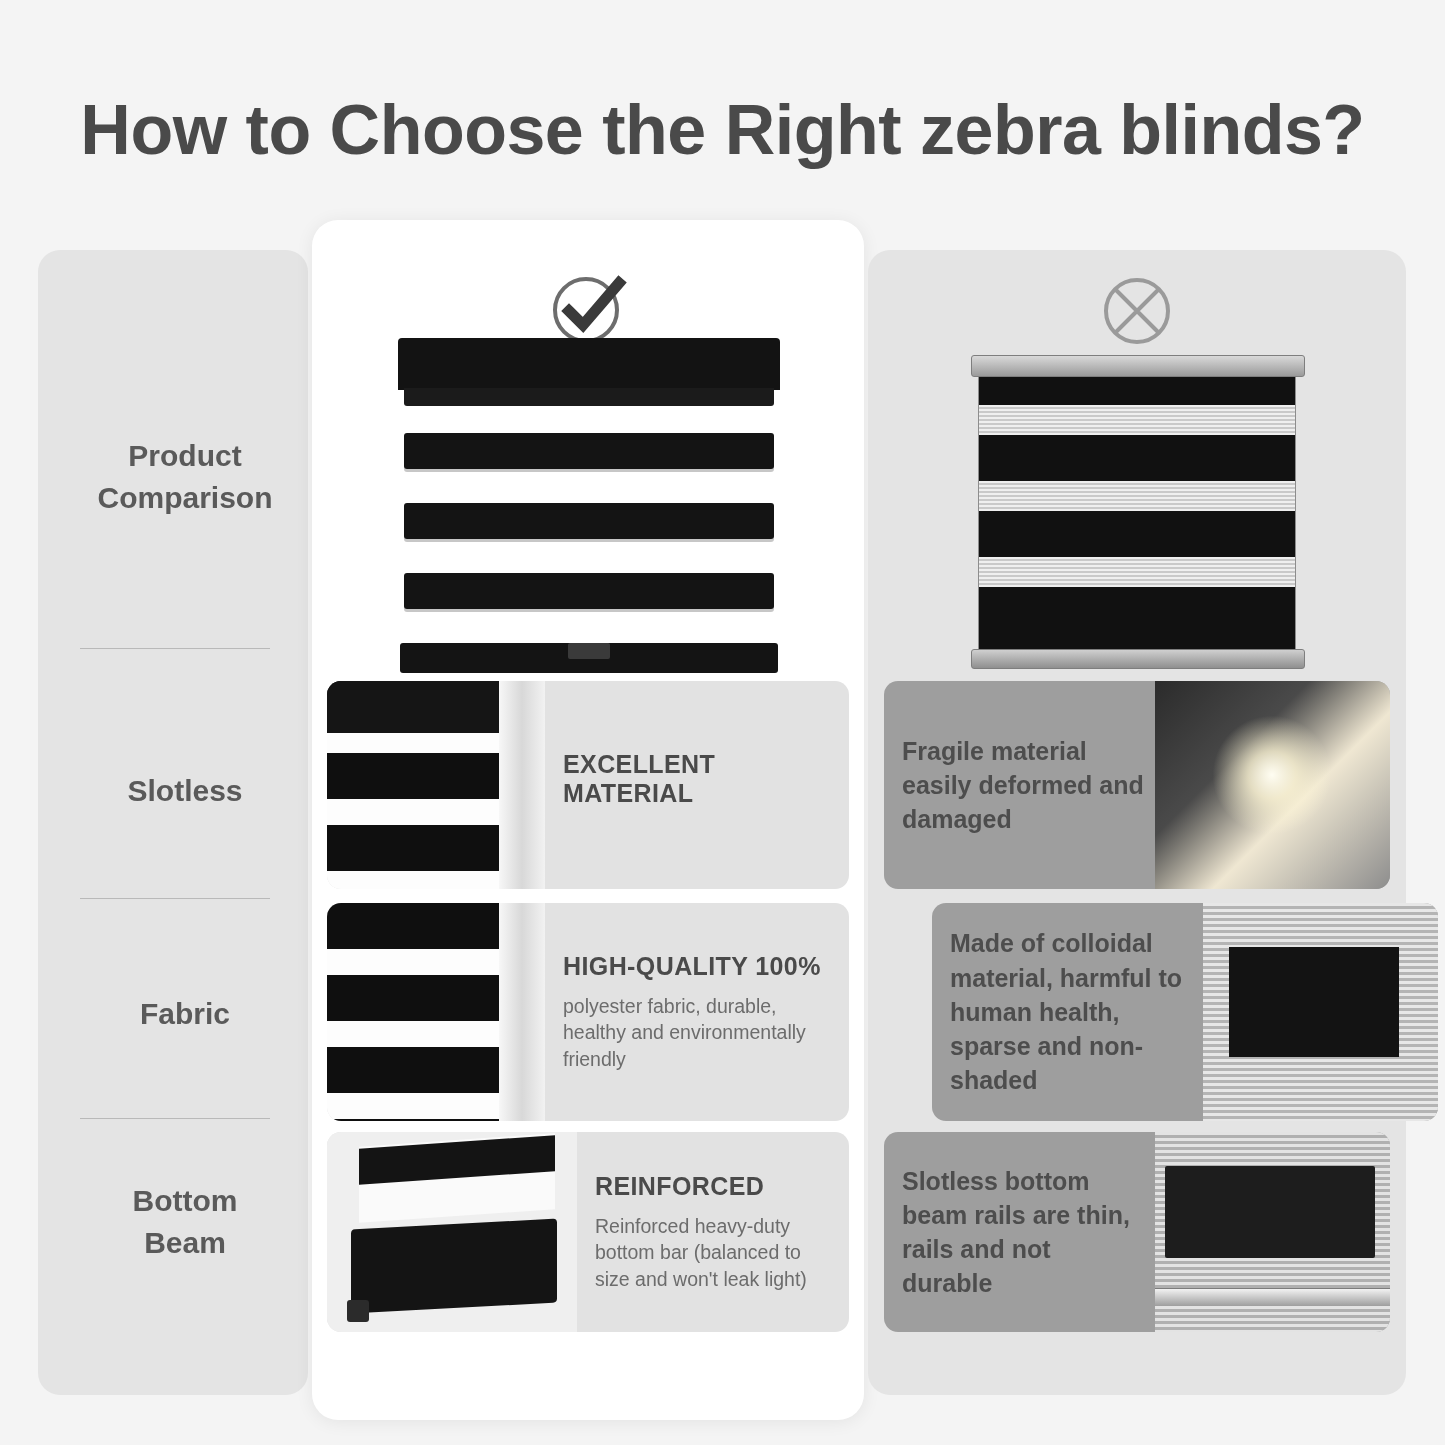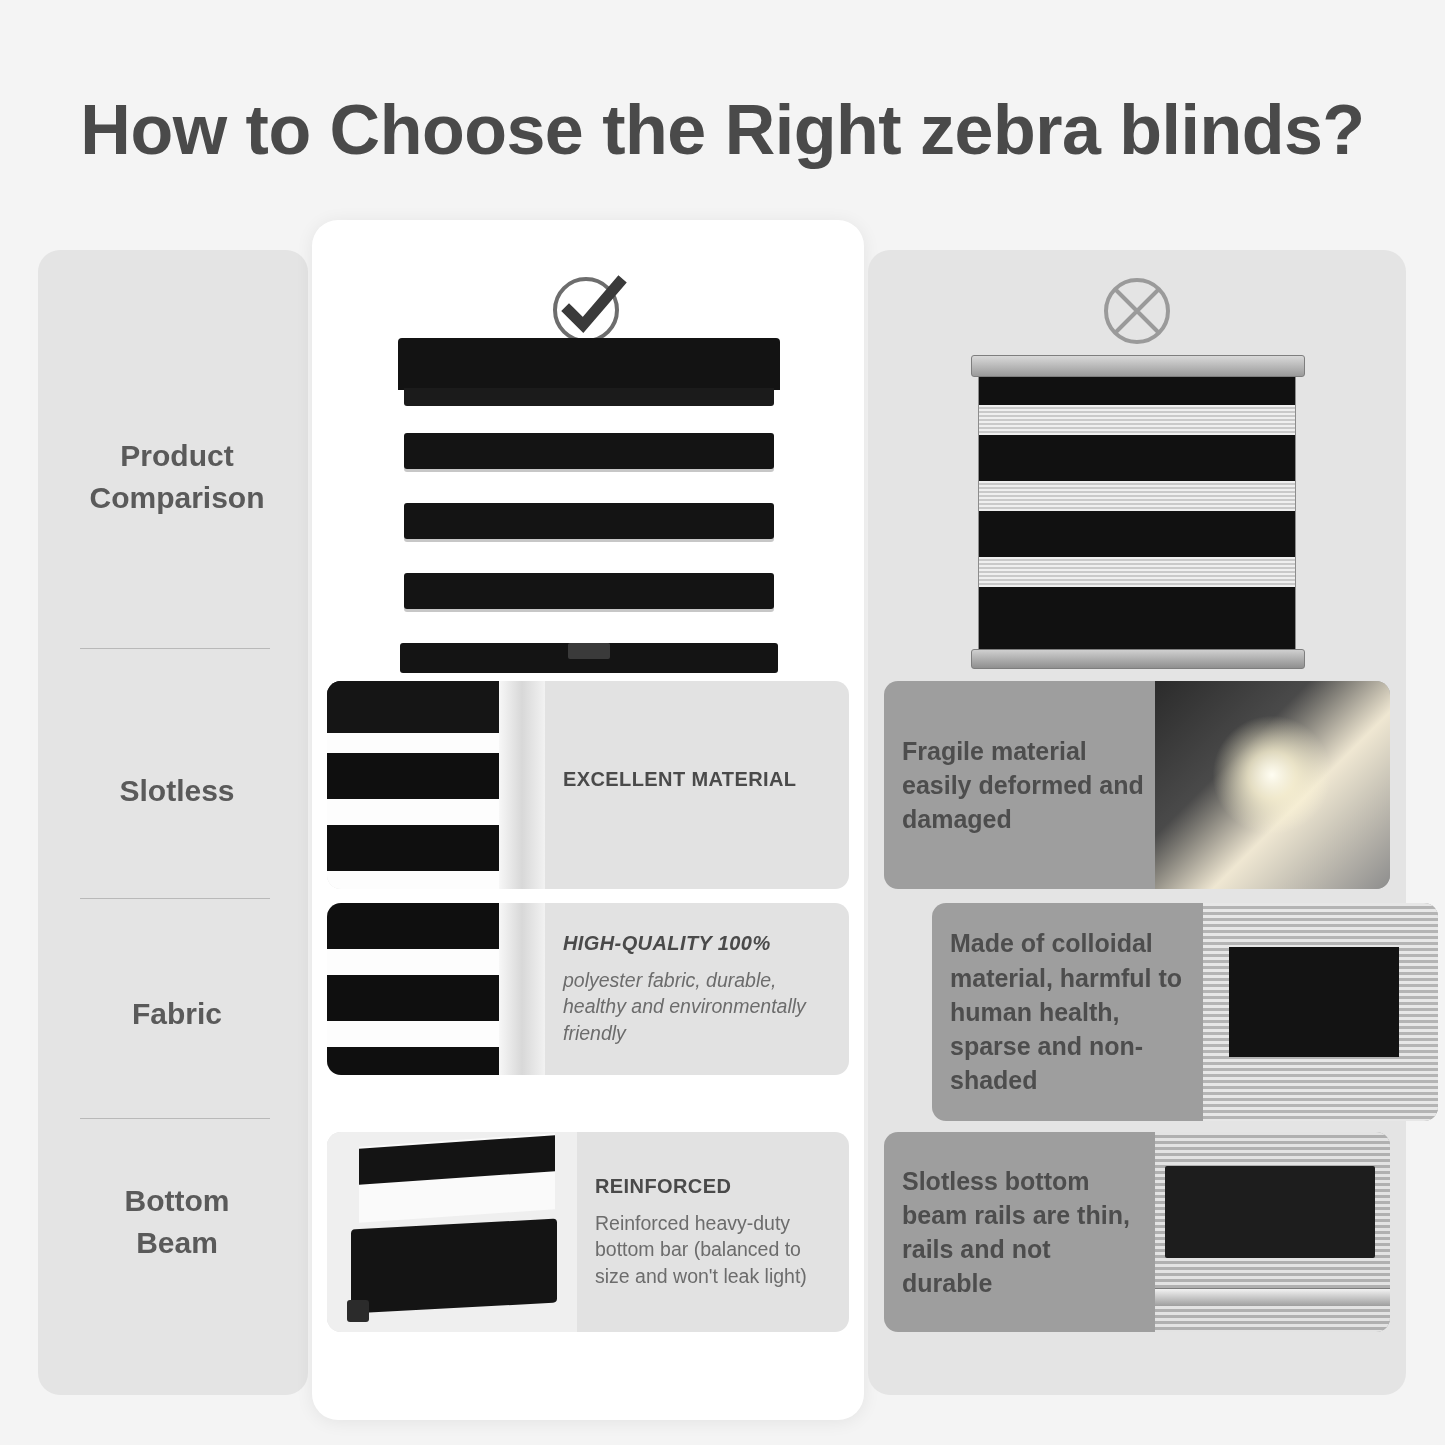--- a/index.html
+++ b/index.html
@@ -28,21 +28,21 @@
   
   .label-col {
     position: absolute;
     left: 38px; top: 250px;
     width: 270px; height: 1145px;
     background: #e4e4e4;
     border-radius: 22px;
   }
   .label-cell {
     position: absolute;
-    left: 4px; width: 100%;
+    left: 12px; width: 100%;
     text-align: center;
     color: #5a5a5a;
     font-size: 30px;
     font-weight: bold;
     line-height: 1.4;
   }
   .divider {
     position: absolute;
     left: 42px; width: 190px;
     height: 1px; background: #b9b9b9;
@@ -133,21 +133,21 @@
   .card.good { background: #e2e2e2; }
   .card.bad  { background: #9e9e9e; }
 
   .card-text {
     position: absolute;
     top: 0; height: 100%;
     padding: 0 18px;
     display: flex; flex-direction: column; justify-content: center;
   }
   .card.good .card-head {
-    font-size: 20px; font-weight: bold; color: #4a4a4a;
+    font-size: 25px; font-weight: bold; color: #4a4a4a;
     letter-spacing: 0.4px; margin-bottom: 12px;
   }
   .card.good .card-body {
     font-size: 19.5px; color: #6c6c6c; line-height: 1.35;
   }
   .card.bad .card-head {
     font-size: 25px; font-weight: bold; color: #4d4d4d; line-height: 1.37;
   }
 
   
@@ -275,21 +275,21 @@
   <div class="card good" style="left:327px; top:681px; width:522px; height:208px;">
     <div class="img-good">
       <div class="zebra head"></div>
       <div class="frame"></div>
     </div>
     <div class="card-text" style="left:218px; width:304px;">
       <div class="card-head">EXCELLENT MATERIAL</div>
     </div>
   </div>
 
-  <div class="card good" style="left:327px; top:903px; width:522px; height:172px;font-style:italic;">
+  <div class="card good" style="left:327px; top:903px; width:522px; height:218px;">
     <div class="img-good">
       <div class="zebra"></div>
       <div class="frame"></div>
     </div>
     <div class="card-text" style="left:218px; width:304px;">
       <div class="card-head">HIGH-QUALITY 100%</div>
       <div class="card-body">polyester fabric, durable, healthy and environmentally friendly</div>
     </div>
   </div>
 

